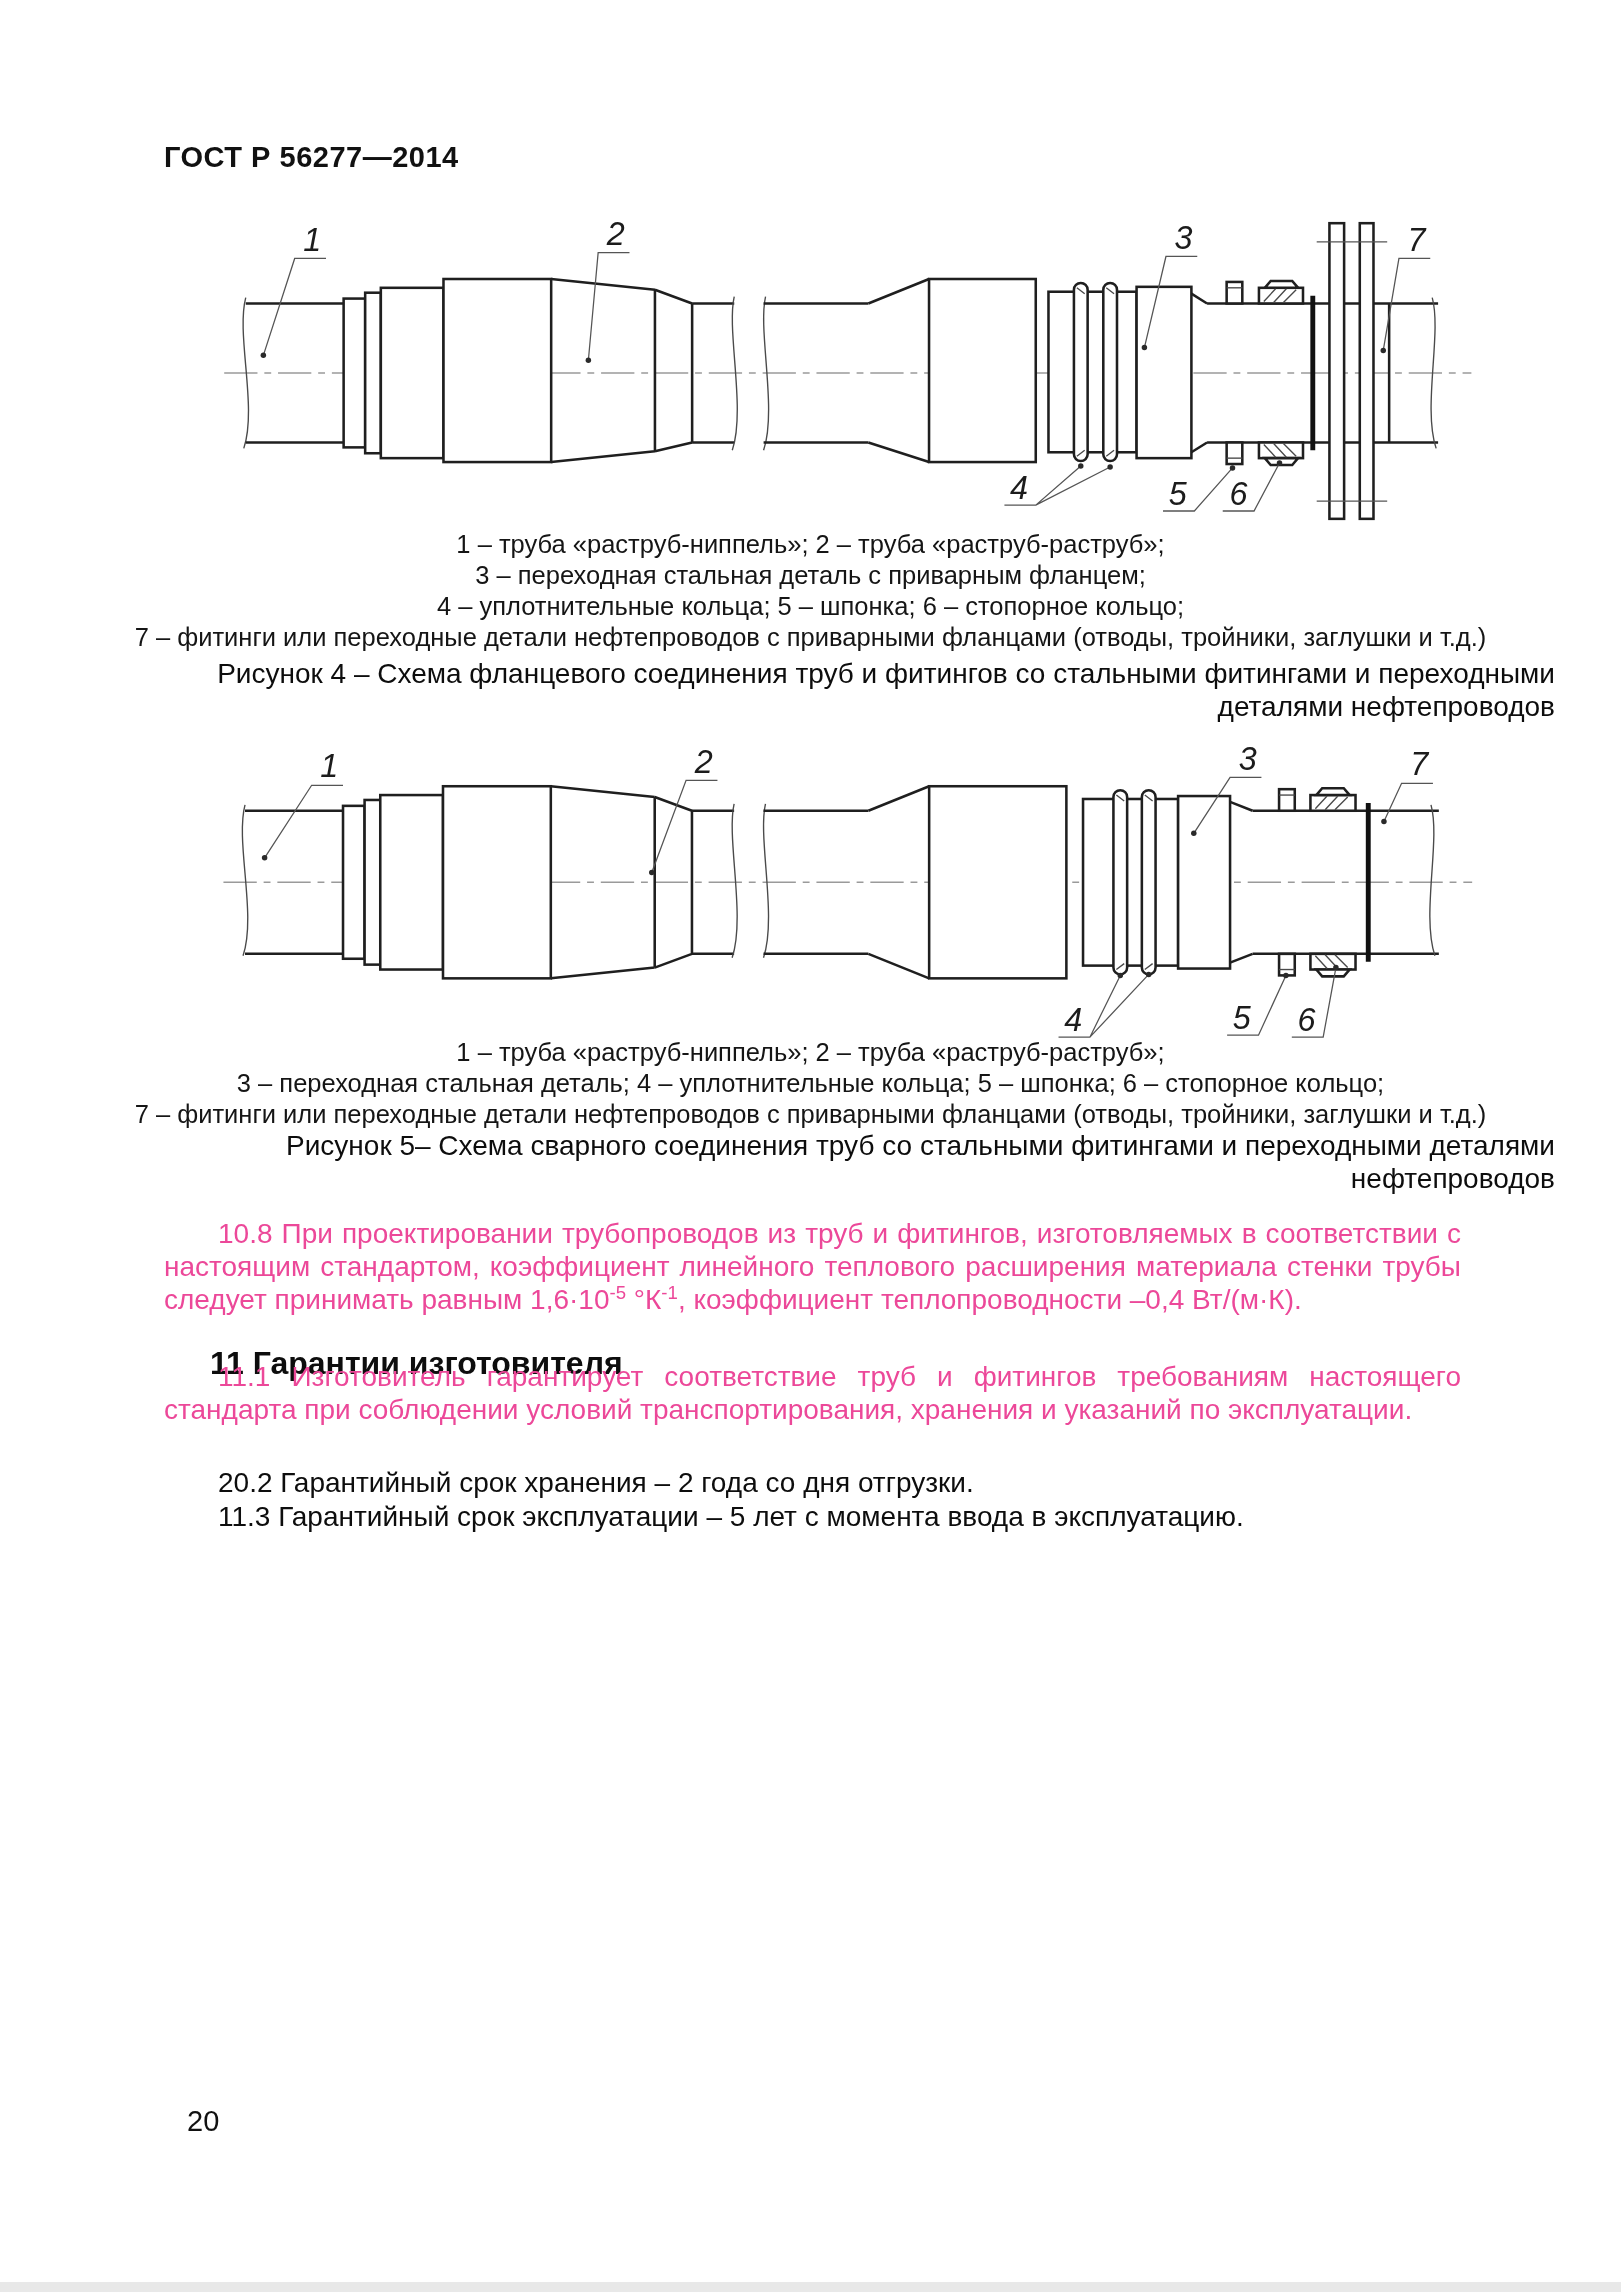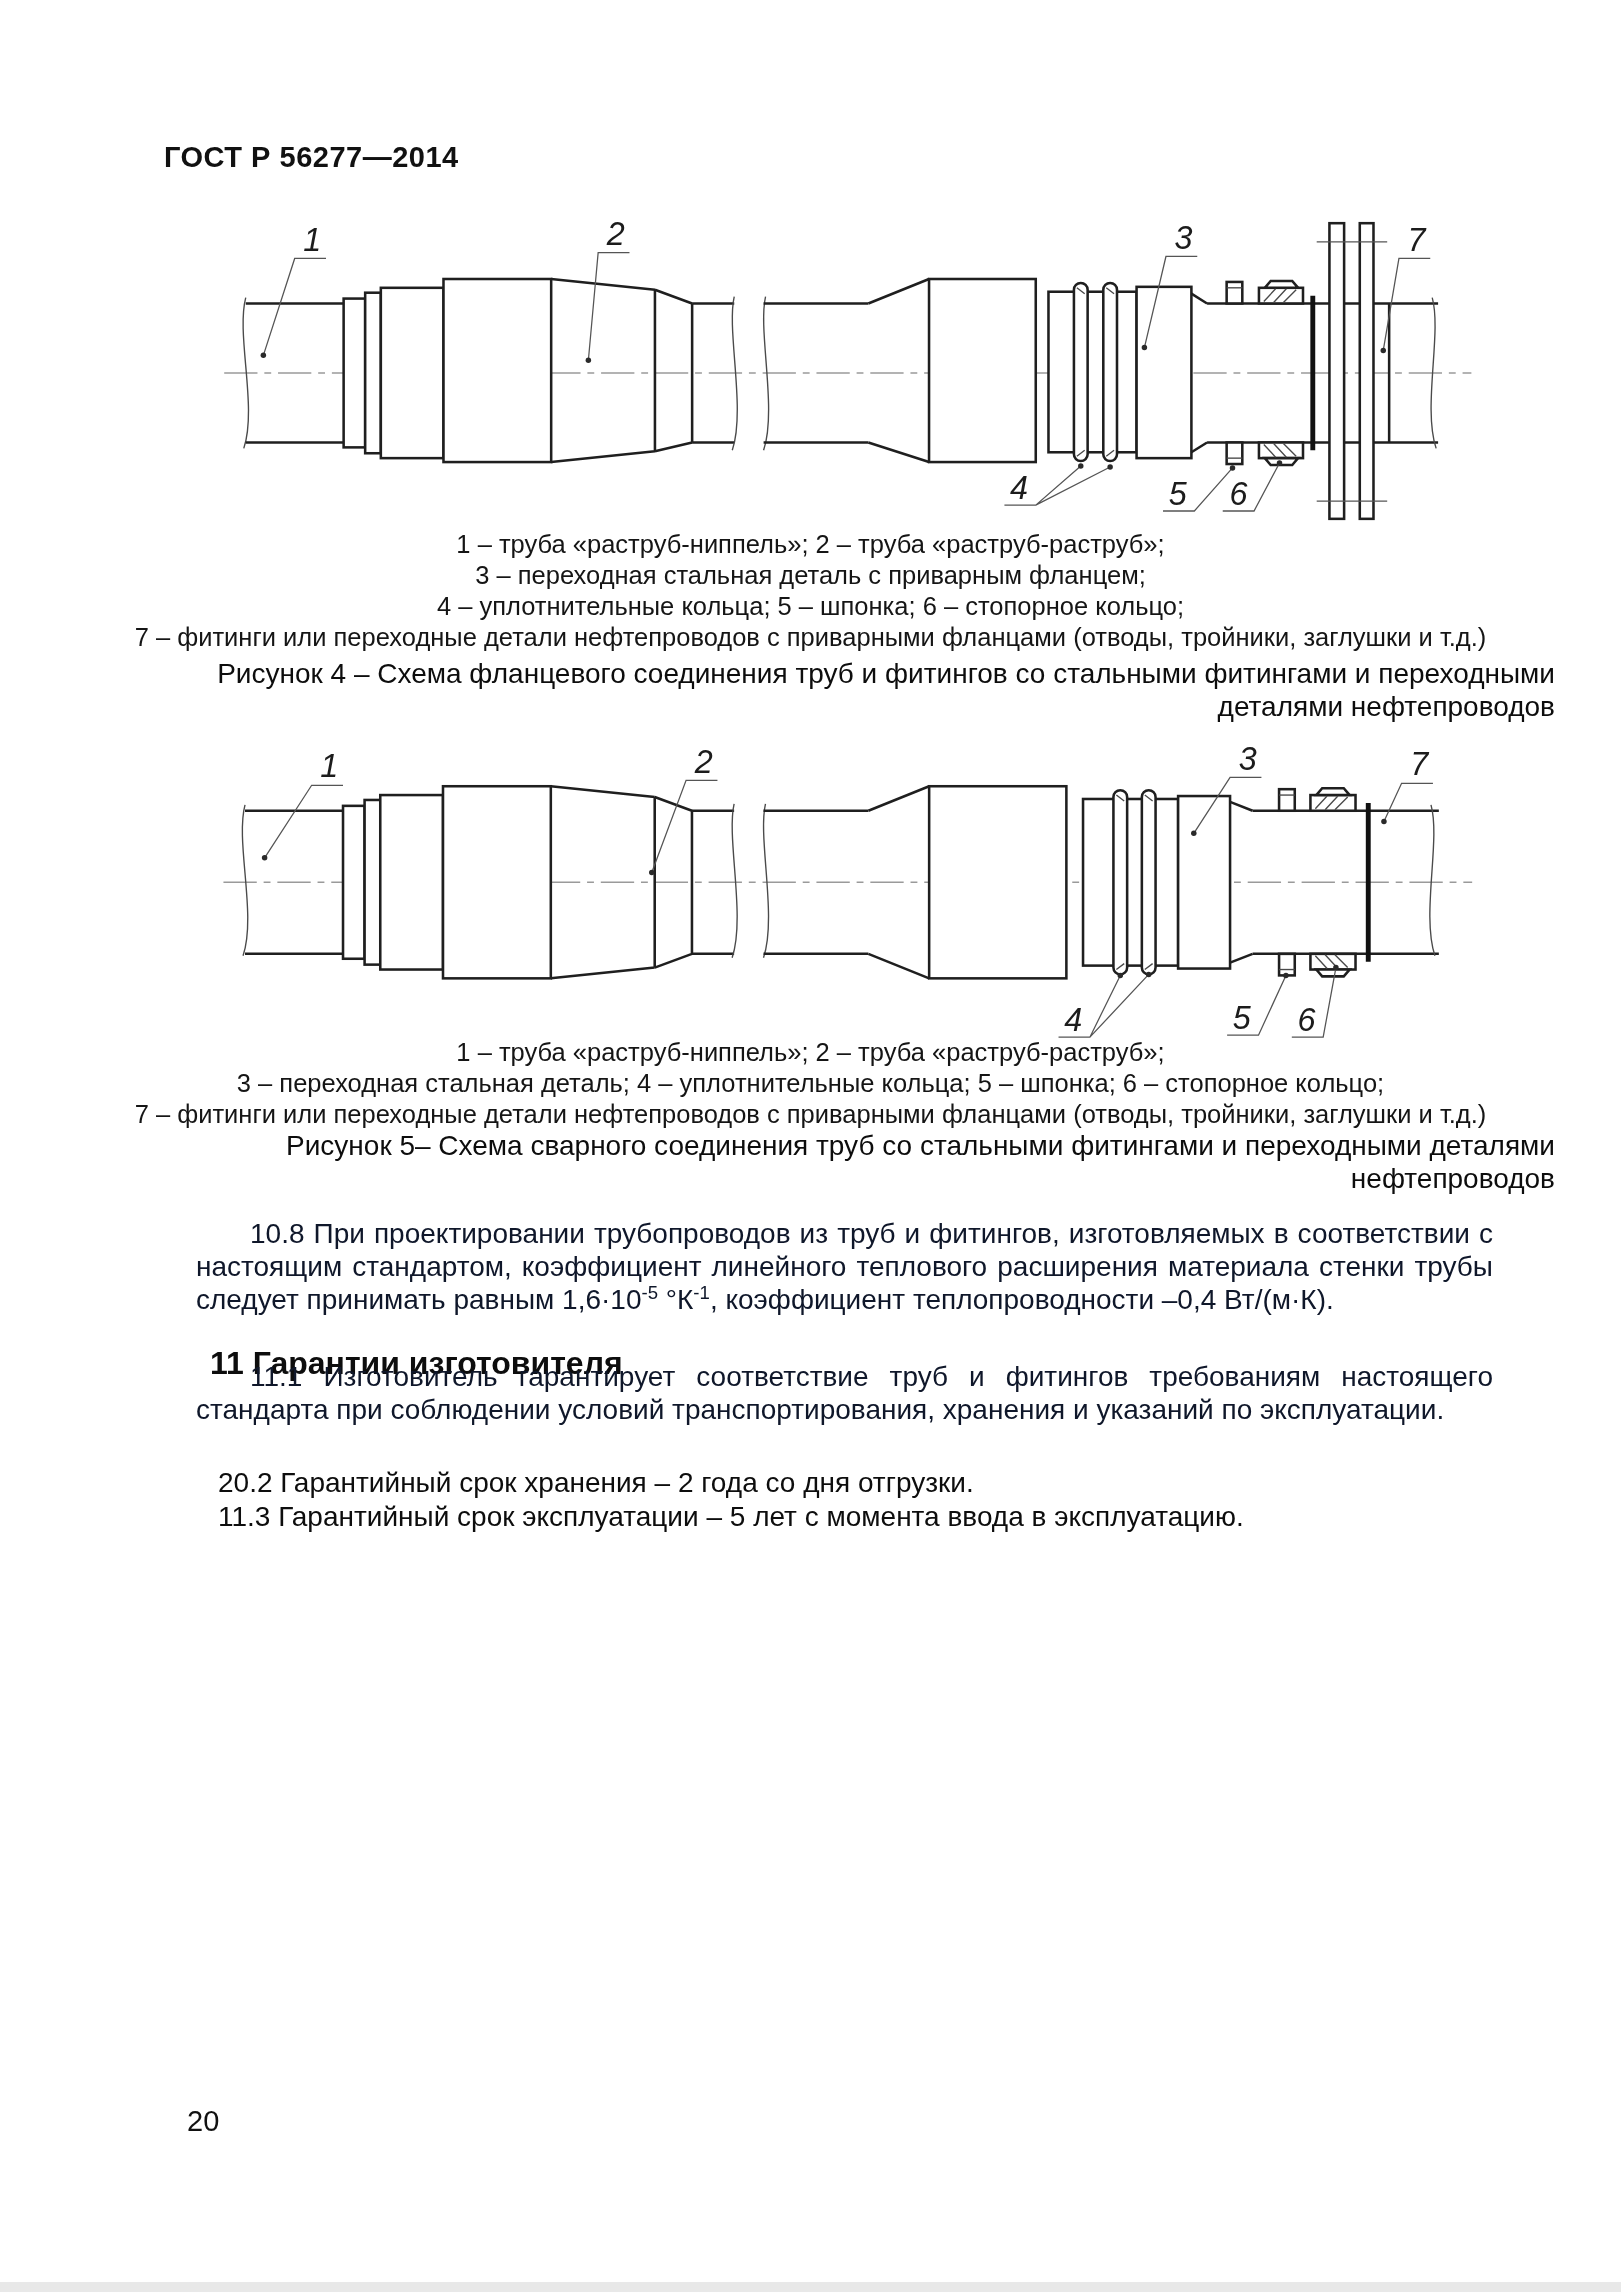--- a/index.html
+++ b/index.html
@@ -29,22 +29,21 @@
     left:66px;right:66px;
     text-align:right;
     font-size:28px;line-height:33px;
     color:#0d0d0d;
   }
   .body-par{
     left:164px;width:1297px;
     font-size:28px;line-height:33px;
     text-align:justify;
     text-indent:54px;
-    color:#0f172a;
-    margin-left:32px;
+    color:#ec4899;
   }
   .body-par sup{font-size:18.6px;line-height:0;}
   .section-heading{
     left:210px;
     font-size:32px;font-weight:bold;
     color:#0d0d0d;
   }
   .plain-par{
     left:164px;width:1297px;
     font-size:28px;line-height:33px;

